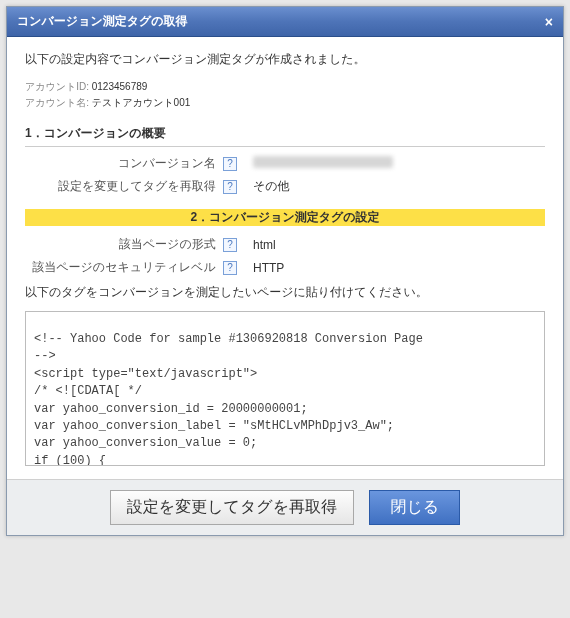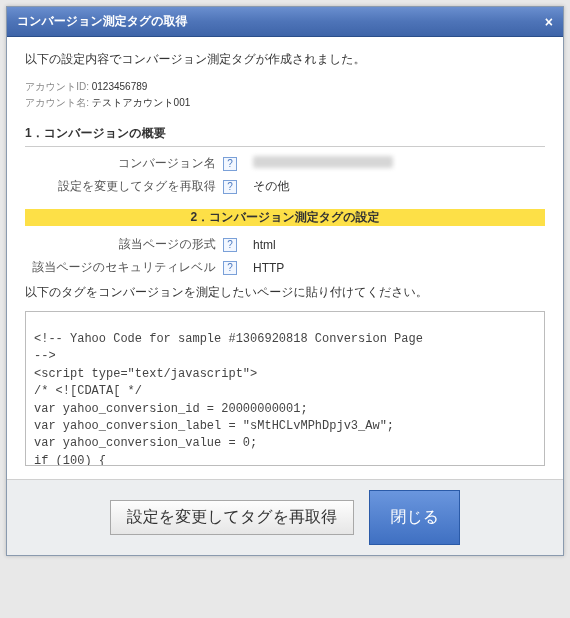--- a/index.html
+++ b/index.html
@@ -92,21 +92,21 @@
     color: #333;
     font-size: 16px;
     cursor: pointer;
     margin: 0 6px;
     font-family: inherit;
   }
   .btn-primary {
     border: 1px solid #2a5aa8;
     background: linear-gradient(#6a96de, #3f70c2);
     color: #fff;
-    padding: 16px 20px;
+    padding: 6px 20px;
     text-align: right;
   }
 </style>
 </head>
 <body>
 
 <div class="dialog">
 
   <div class="titlebar">
     <span class="titlebar-title">コンバージョン測定タグの取得</span>

